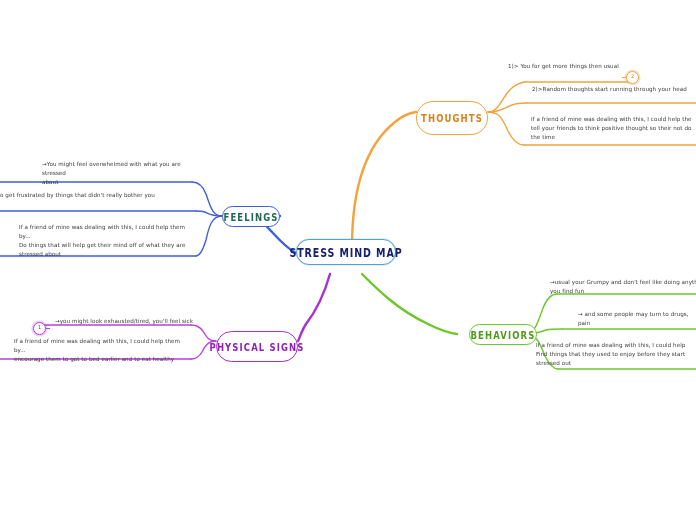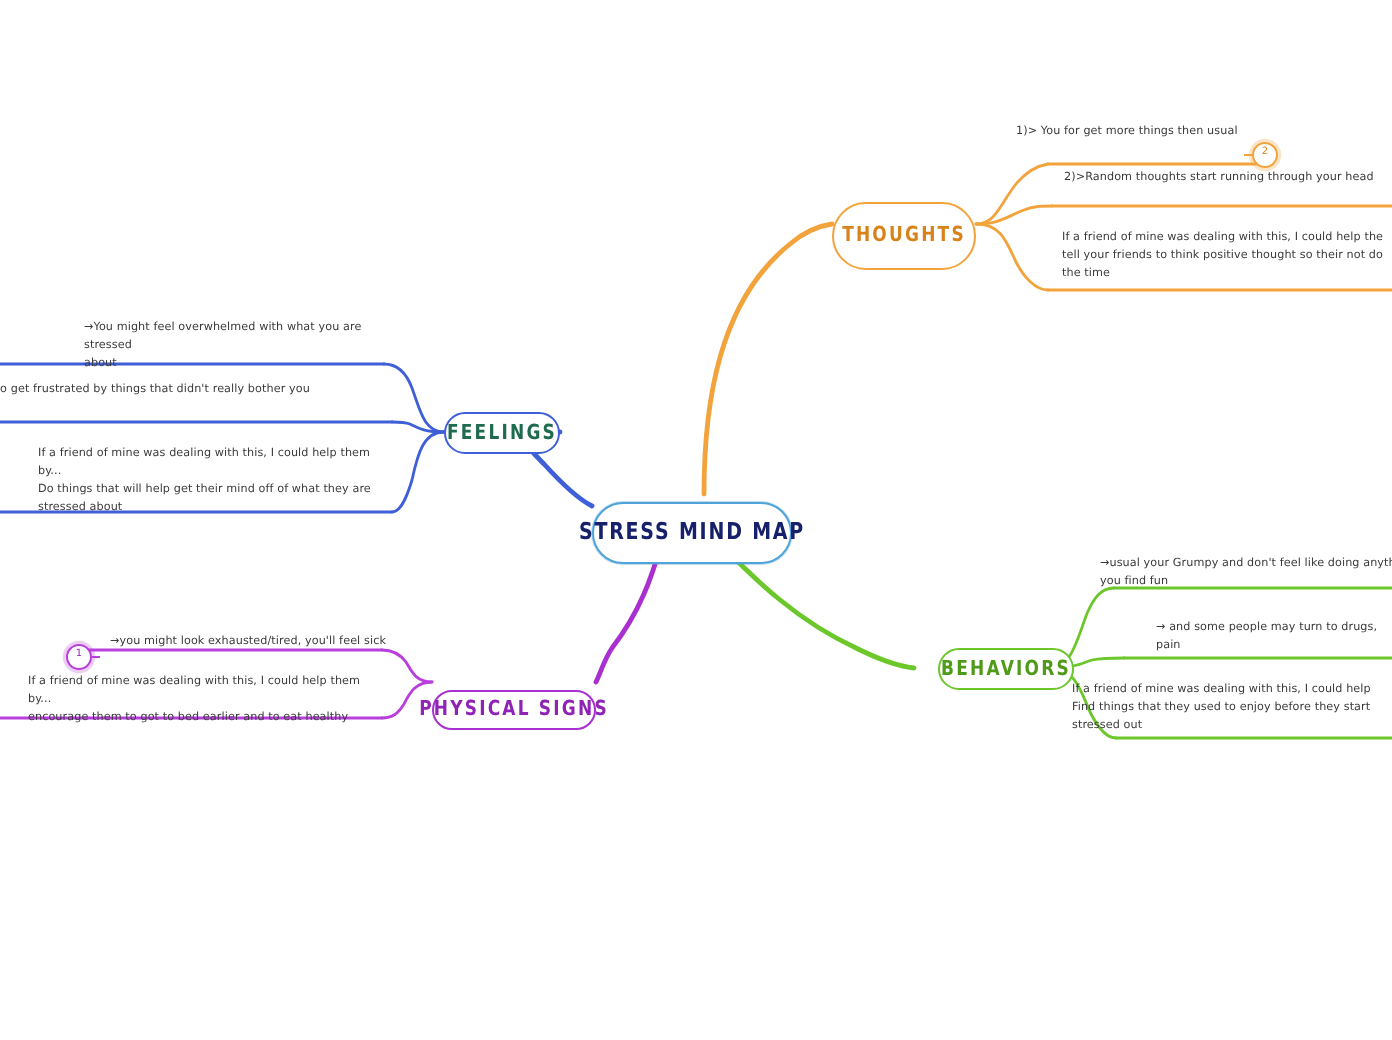--- a/index.html
+++ b/index.html
@@ -41,23 +41,23 @@
   .node-label {
     font-weight: 700;
     font-size: 8.5px;
     letter-spacing: 1.1px;
     transform: scaleY(1.22);
     display: inline-block;
   }
 
   #node-root {
     left: 296px;
-    top: 251px;
+    top: 239px;
     width: 100px;
-    height: 31px;
+    height: 26px;
     border-color: #4fa3d9;
     box-shadow: 0 0 0 0.5px rgba(79,163,217,0.35);
   }
   #node-root .node-label {
     color: #17206b;
     font-size: 9.5px;
     letter-spacing: 0.9px;
   }
 
   #node-thoughts {
@@ -75,23 +75,22 @@
     width: 58px;
     height: 21px;
     border-color: #3f5fd8;
   }
   #node-feelings .node-label { color: #1e6b4e; }
 
   #node-physical {
     left: 216px;
     top: 331px;
     width: 82px;
-    height: 20px;
+    height: 31px;
     border-color: #a92fd0;
-    margin-top: 14px;
   }
   #node-physical .node-label { color: #8f23b5; }
 
   #node-behaviors {
     left: 457px;
     top: 324px;
     width: 68px;
     height: 21px;
     border-color: #6cc72b;
     margin-left: 12px;

